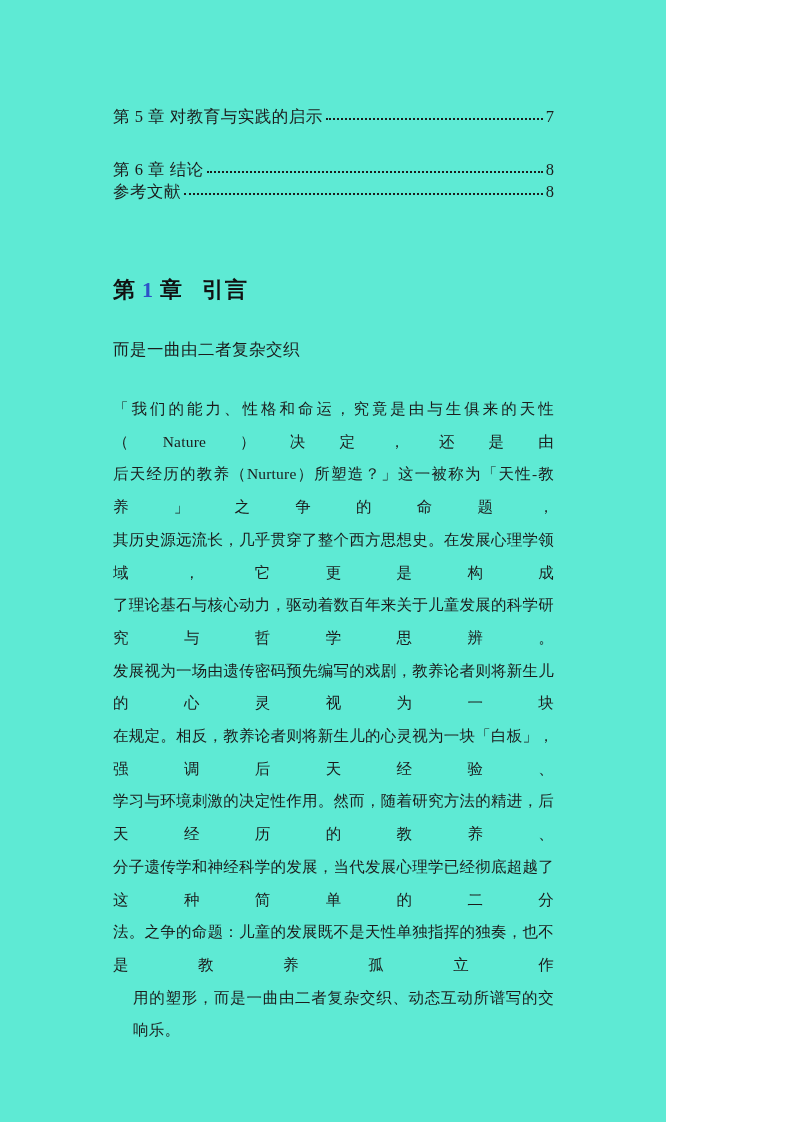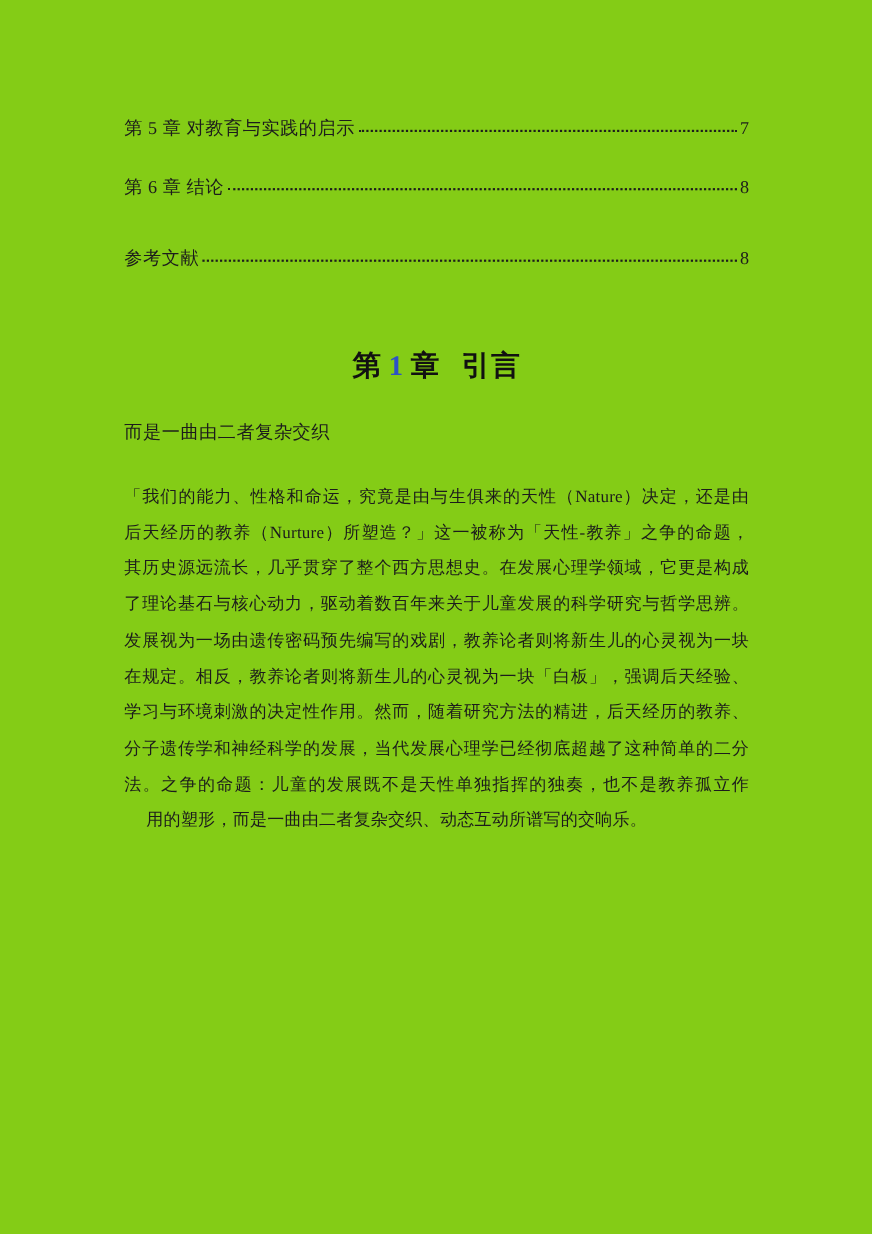--- a/index.html
+++ b/index.html
@@ -9,54 +9,54 @@
   }
   body {
     width: 793px;
     height: 1122px;
     font-family: "Liberation Serif", "DejaVu Serif", serif;
     color: #1c1c1c;
     overflow: hidden;
   }
   .page {
     box-sizing: border-box;
-    width: 793px;
+    width: 666px;
     height: 1122px;
     padding: 106px 112px 0 113px;
-    background: #84cc16;
+    background: #5eead4;
   }
   
   .toc-entry {
     display: flex;
     font-size: 16.5px;
     line-height: 22px;
     white-space: nowrap;
   }
   .toc-entry:nth-child(1) { margin-bottom: 31px; }
-  .toc-entry:nth-child(2) { margin-bottom: 43px; }
+  .toc-entry:nth-child(2) { }
   .toc-label { flex: 0 0 auto; letter-spacing: 0.5px; }
   .leader {
     flex: 1 1 auto;
     position: relative;
     min-width: 20px;
   }
   .leader::after {
     content: "";
     position: absolute;
     left: 3px;
     right: 3px;
     top: 12px;
     border-top: 2px dotted #1c1c1c;
   }
   .toc-page { flex: 0 0 auto; }
   
   .heading {
     margin: 72px 0 0 0;
-    text-align: center;
-    font-size: 26px;
+    text-align: left;
+    font-size: 22px;
     font-weight: bold;
     line-height: 30px;
     color: #111111;
     letter-spacing: 1px;
   }
   .heading .num { margin: 0 6px; }
   .heading .htitle { margin-left: 19px; }
   
   .subtitle {
     margin-top: 34px;

